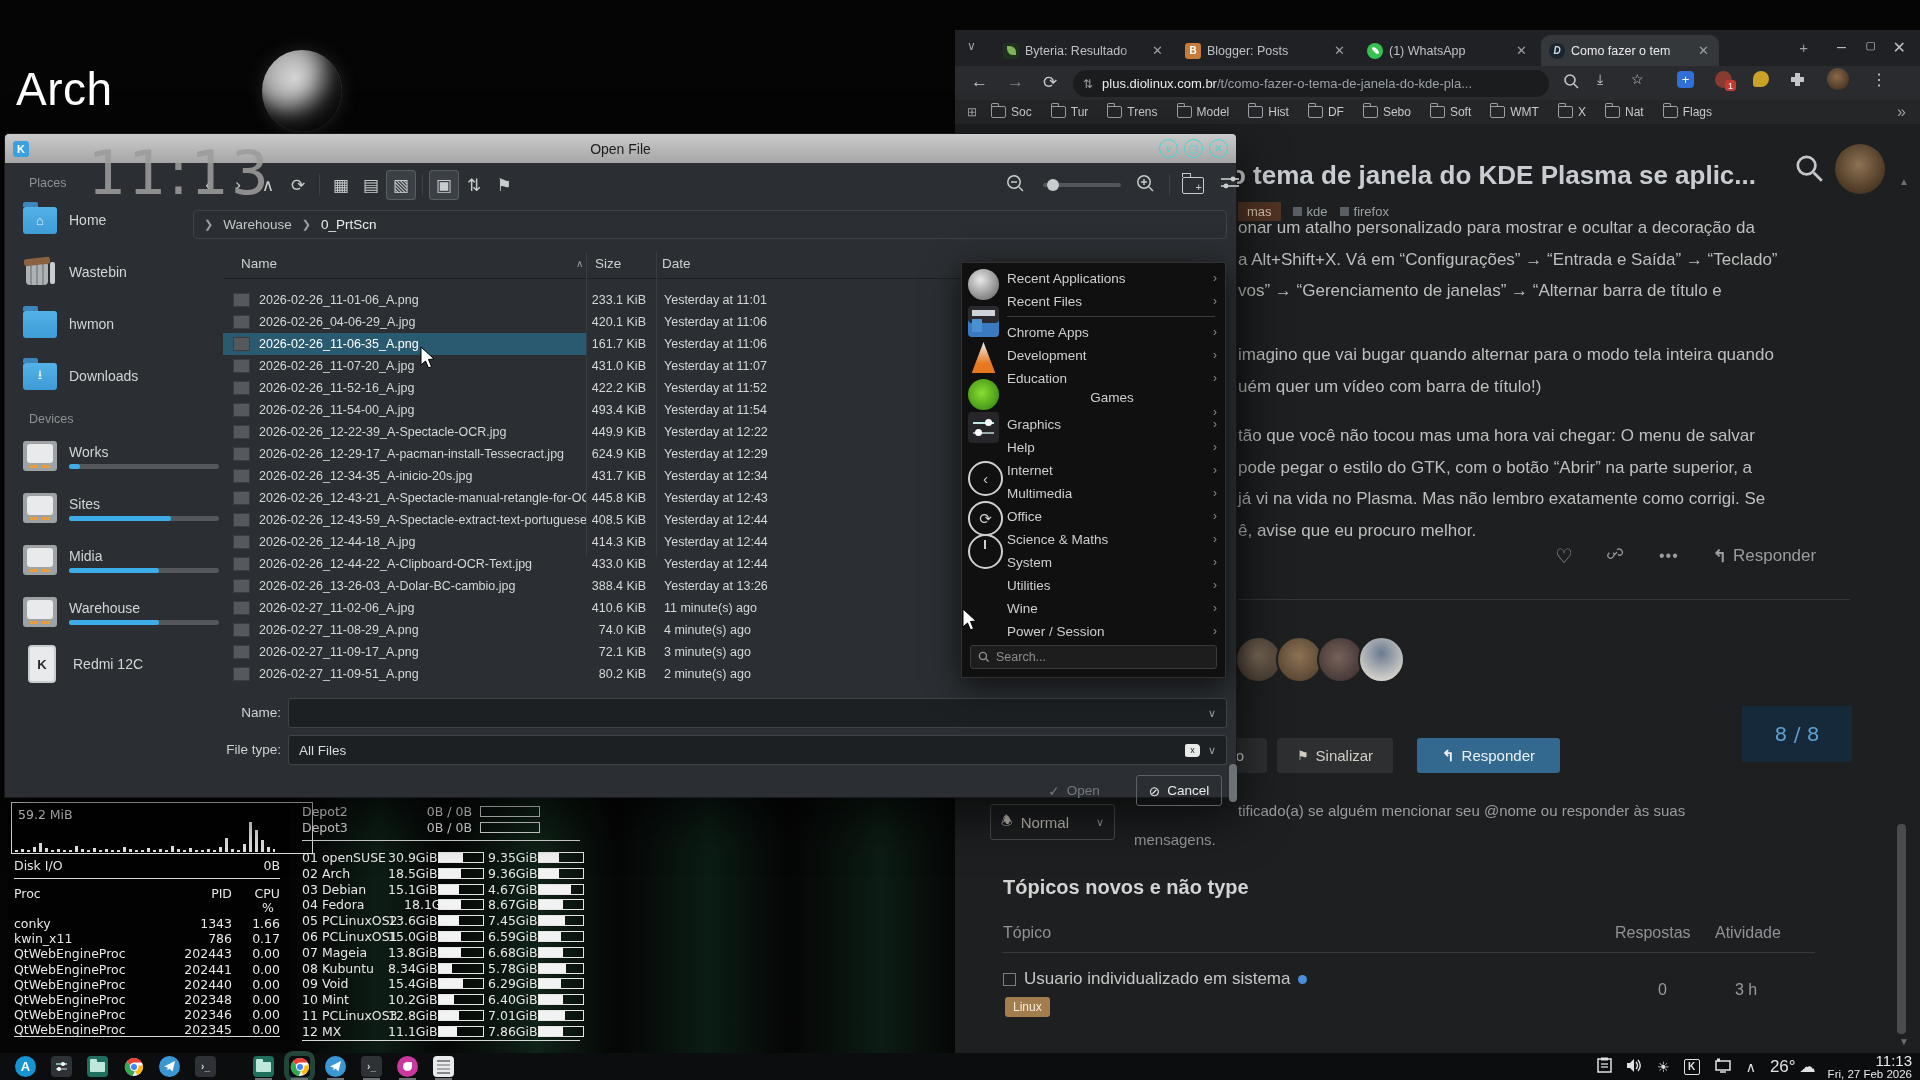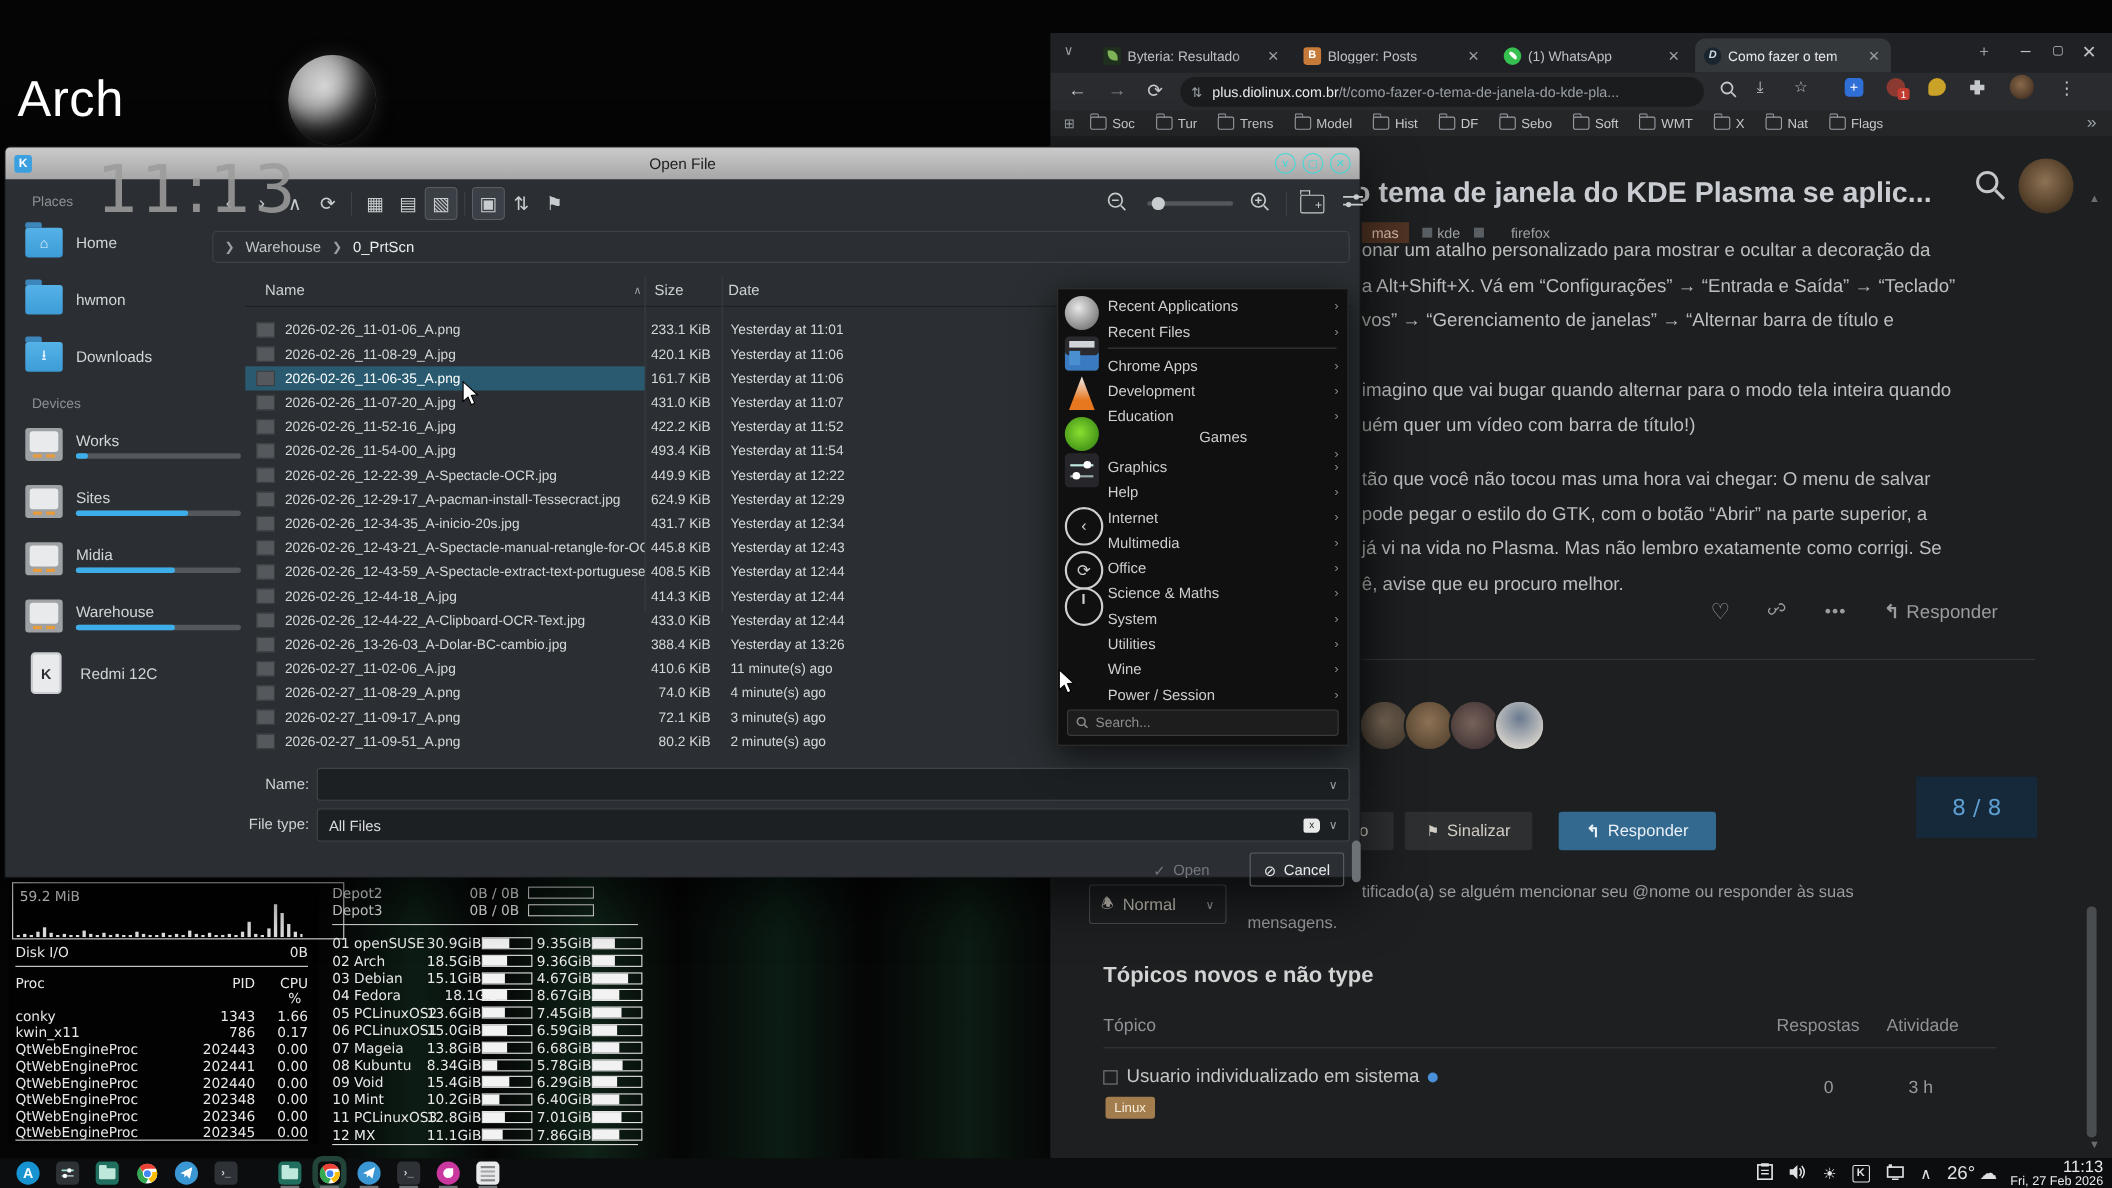--- a/index.html
+++ b/index.html
@@ -379,21 +379,21 @@
             <circle cx="8.5" cy="8.5" r="5.5" fill="none" stroke="#c3c7ca" stroke-width="1.7"></circle>
             <line x1="13" y1="13" x2="18" y2="18" stroke="#c3c7ca" stroke-width="1.7"></line>
           </svg></span>
         <span style="position: absolute; left: 880px; top: 20px; width: 50px; height: 50px; border-radius: 50%; background: radial-gradient(circle at 48% 42%, rgb(141, 115, 85), rgb(85, 64, 42) 60%, rgb(46, 34, 24));"></span>
         <div style="position: absolute; left: 283px; top: 78px; display: flex; align-items: center; gap: 12px;">
           <span style="background: rgba(200, 98, 44, 0.3); color: rgb(217, 192, 169); font-size: 13px; padding: 2px 9px;">mas</span>
           <span style="color: rgb(155, 160, 163); font-size: 13px; display: flex; align-items: center;">
             <span class="tag-sq"></span>
             <span>kde</span>
           </span>
-          <span style="color: rgb(155, 160, 163); font-size: 13px; display: flex; align-items: center; gap: 20px;">
+          <span style="color: rgb(155, 160, 163); font-size: 13px; display: flex; align-items: center;">
             <span class="tag-sq"></span>
             <span>firefox</span>
           </span>
         </div>
         <span style="position: absolute; left: 944px; top: 52px; color: rgb(106, 110, 114); font-size: 10px;">▲</span>
         <span style="position: absolute; left: 942px; top: 700px; width: 9px; height: 210px; background: rgb(74, 77, 80); border-radius: 4px;"></span>
         <span style="position: absolute; left: 944px; top: 912px; color: rgb(106, 110, 114); font-size: 10px;">▼</span>
         <div class="bodyline" style="left: 283px; top: 94px;">onar um atalho personalizado para mostrar e ocultar a decoração da</div>
         <div class="bodyline" style="left: 283px; top: 125.7px;">a Alt+Shift+X. Vá em “Configurações” → “Entrada e Saída” → “Teclado”</div>
         <div class="bodyline" style="left: 283px; top: 157.4px;">vos” → “Gerenciamento de janelas” → “Alternar barra de título e</div>
@@ -521,20 +521,28 @@
     </div>
     <div id="sidebar">
         <div class="sect">Places</div>
         <div class="place">
           <span class="pfold">
             <span>⌂</span>
           </span>
           <span>Home</span>
         </div>
         <div class="place">
+          <span style="position: relative; width: 34px; height: 30px; margin-right: 12px; flex: 0 0 34px;">
+            <i style="position:absolute;left:3px;top:6px;width:22px;height:22px;background:repeating-linear-gradient(90deg,#aeb2b5 0 4px,#8a8e91 4px 6px);border-radius:2px 2px 4px 4px;"></i>
+            <i style="position:absolute;left:1px;top:1px;width:26px;height:7px;background:#8a6242;transform:rotate(-6deg);border-radius:2px;"></i>
+            <i style="position:absolute;left:27px;top:5px;width:5px;height:22px;background:#c9cdd0;border-radius:2px;"></i>
+          </span>
+          <span>Wastebin</span>
+        </div>
+        <div class="place">
           <span class="pfold"></span>
           <span>hwmon</span>
         </div>
         <div class="place">
           <span class="pfold">
             <span>⭳</span>
           </span>
           <span>Downloads</span>
         </div>
         <div class="sect">Devices</div>
@@ -597,21 +605,21 @@
           <span class="nm">
             <span class="thumb"></span>
             <span style="white-space: nowrap; overflow: hidden;">2026-02-26_11-01-06_A.png</span>
           </span>
           <span class="sz">233.1 KiB</span>
           <span class="dt">Yesterday at 11:01</span>
         </div>
         <div class="frow" style="top: 177px;">
           <span class="nm">
             <span class="thumb"></span>
-            <span style="white-space: nowrap; overflow: hidden;">2026-02-26_11-08-29_A.jpg</span>
+            <span style="white-space: nowrap; overflow: hidden;">2026-02-26_04-06-29_A.jpg</span>
           </span>
           <span class="sz">420.1 KiB</span>
           <span class="dt">Yesterday at 11:06</span>
         </div>
         <div class="frow sel" style="top: 199px;">
           <span class="nm">
             <span class="thumb"></span>
             <span style="white-space: nowrap; overflow: hidden;">2026-02-26_11-06-35_A.png</span>
           </span>
           <span class="sz">161.7 KiB</span>

